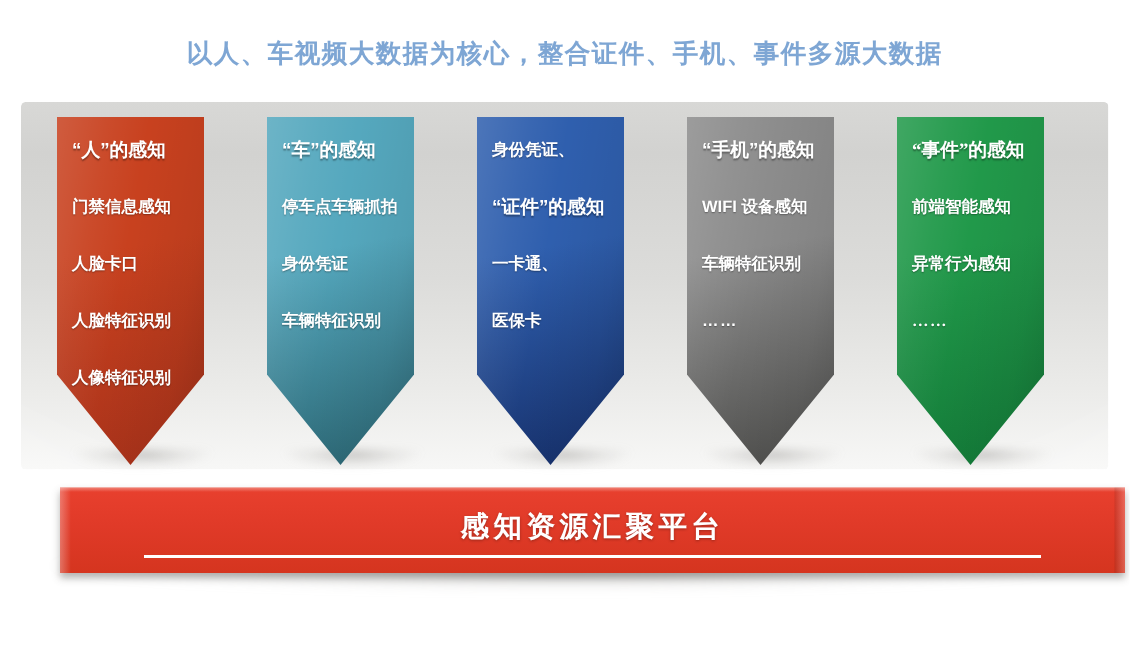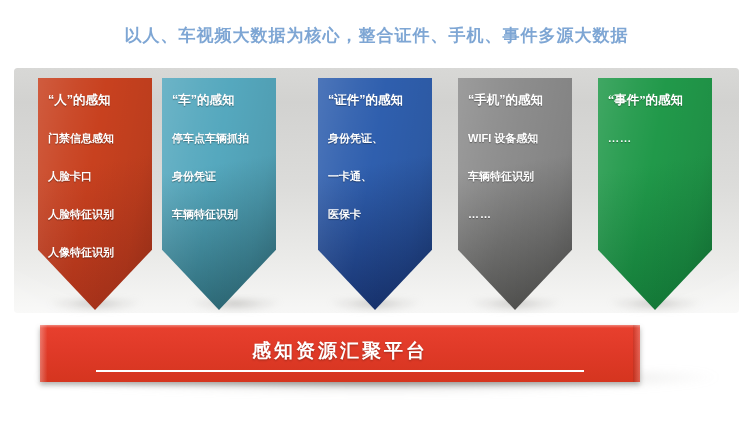--- a/index.html
+++ b/index.html
@@ -60,21 +60,21 @@
   #columns {
     position: absolute;
     left: 0;
     top: 0;
     width: 753px;
     height: 434px;
   }
   .pennant {
     position: absolute;
     top: 78px;
-    width: 114px;
+    width: 98px;
     height: 232px;
     -webkit-clip-path: polygon(0 0, 100% 0, 100% 74%, 50% 100%, 0 74%);
             clip-path: polygon(0 0, 100% 0, 100% 74%, 50% 100%, 0 74%);
   }
   .pennant .sheen {
     position: absolute;
     inset: 0;
     background: linear-gradient(100deg,
                 rgba(255,255,255,0.14) 0%,
                 rgba(255,255,255,0.05) 26%,
@@ -118,21 +118,21 @@
     top: 300px;
     background: radial-gradient(ellipse 42% 58% at 50% 10%, rgba(110,108,104,0.38) 0%, rgba(150,148,144,0.18) 55%, rgba(255,255,255,0) 100%);
     filter: blur(3px);
   }
 
   
   #banner {
     position: absolute;
     left: 40px;
     top: 325px;
-    width: 600px;
+    width: 710px;
     height: 57px;
     background: linear-gradient(180deg, #e8402e 0%, #e03a28 45%, #d5351f 100%);
     box-shadow: 0 3px 5px rgba(90,88,84,0.45);
   }
   #banner .edge-left {
     position: absolute;
     left: 0; top: 0; bottom: 0;
     width: 7px;
     background: linear-gradient(90deg, rgba(255,255,255,0.30), rgba(255,255,255,0.02));
   }
@@ -183,54 +183,56 @@
       <div class="sheen"></div>
       <div class="labels">
         <div class="line head">“人”的感知</div>
         <div class="line">门禁信息感知</div>
         <div class="line">人脸卡口</div>
         <div class="line">人脸特征识别</div>
         <div class="line">人像特征识别</div>
       </div>
     </div>
     <div class="point-shadow" style="left: 179px;"></div>
-    <div class="pennant" style="left: 162px; background: linear-gradient(170deg, rgb(85, 168, 190) 0%, rgb(85, 168, 190) 38%, rgb(43, 102, 115) 100%); text-decoration: underline;">
+    <div class="pennant" style="left: 178px; background: linear-gradient(170deg, rgb(85, 168, 190) 0%, rgb(85, 168, 190) 38%, rgb(43, 102, 115) 100%); text-decoration: underline;">
       <div class="sheen"></div>
       <div class="labels">
         <div class="line head">“车”的感知</div>
         <div class="line">停车点车辆抓拍</div>
         <div class="line">身份凭证</div>
         <div class="line">车辆特征识别</div>
       </div>
     </div>
     <div class="point-shadow" style="left: 319px;"></div>
     <div class="pennant" style="left: 318px; background: linear-gradient(170deg, rgb(47, 95, 174) 0%, rgb(47, 95, 174) 38%, rgb(22, 48, 107) 100%);">
       <div class="sheen"></div>
       <div class="labels">
+        <div class="line">身份凭证、</div>
         <div class="line head">“证件”的感知</div>
-        <div class="line">身份凭证、</div>
         <div class="line">一卡通、</div>
         <div class="line">医保卡</div>
       </div>
     </div>
     <div class="point-shadow" style="left: 459px;"></div>
     <div class="pennant" style="left: 458px; background: linear-gradient(170deg, rgb(140, 140, 140) 0%, rgb(140, 140, 140) 38%, rgb(78, 78, 76) 100%);">
       <div class="sheen"></div>
       <div class="labels">
         <div class="line head">“手机”的感知</div>
         <div class="line">WIFI 设备感知</div>
         <div class="line">车辆特征识别</div>
         <div class="line dots">……</div>
       </div>
     </div>
     <div class="point-shadow" style="left: 599px;"></div>
     <div class="pennant" style="left: 598px; background: linear-gradient(170deg, rgb(33, 153, 74) 0%, rgb(33, 153, 74) 38%, rgb(19, 122, 56) 100%); font-family: Liberation Serif, serif;">
       <div class="sheen"></div>
       <div class="labels">
         <div class="line head">“事件”的感知</div>
+        <div class="line">前端智能感知</div>
+        <div class="line">异常行为感知</div>
         <div class="line dots">……</div>
       </div>
     </div>
   </div>
 
 <div id="banner">
   <div class="edge-top"></div>
   <div class="edge-left"></div>
   <div class="edge-right"></div>
   <div id="banner-text">感知资源汇聚平台</div>

